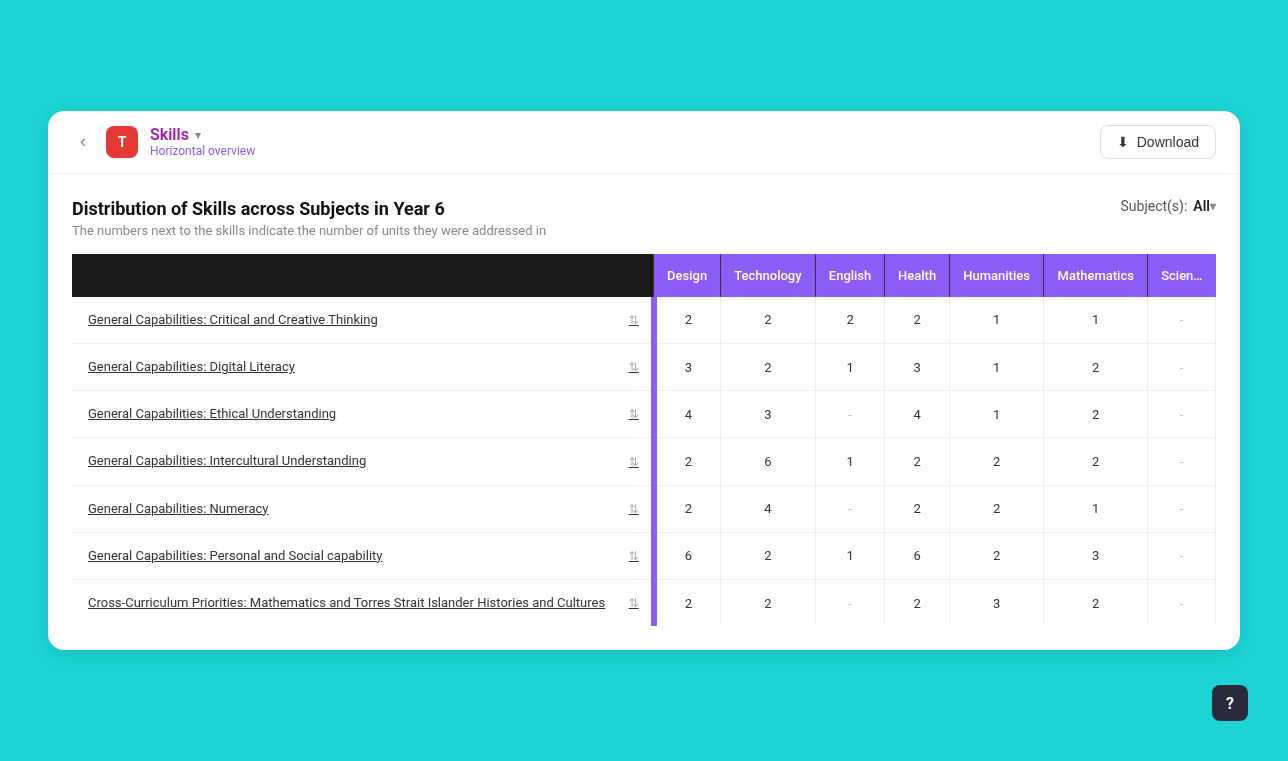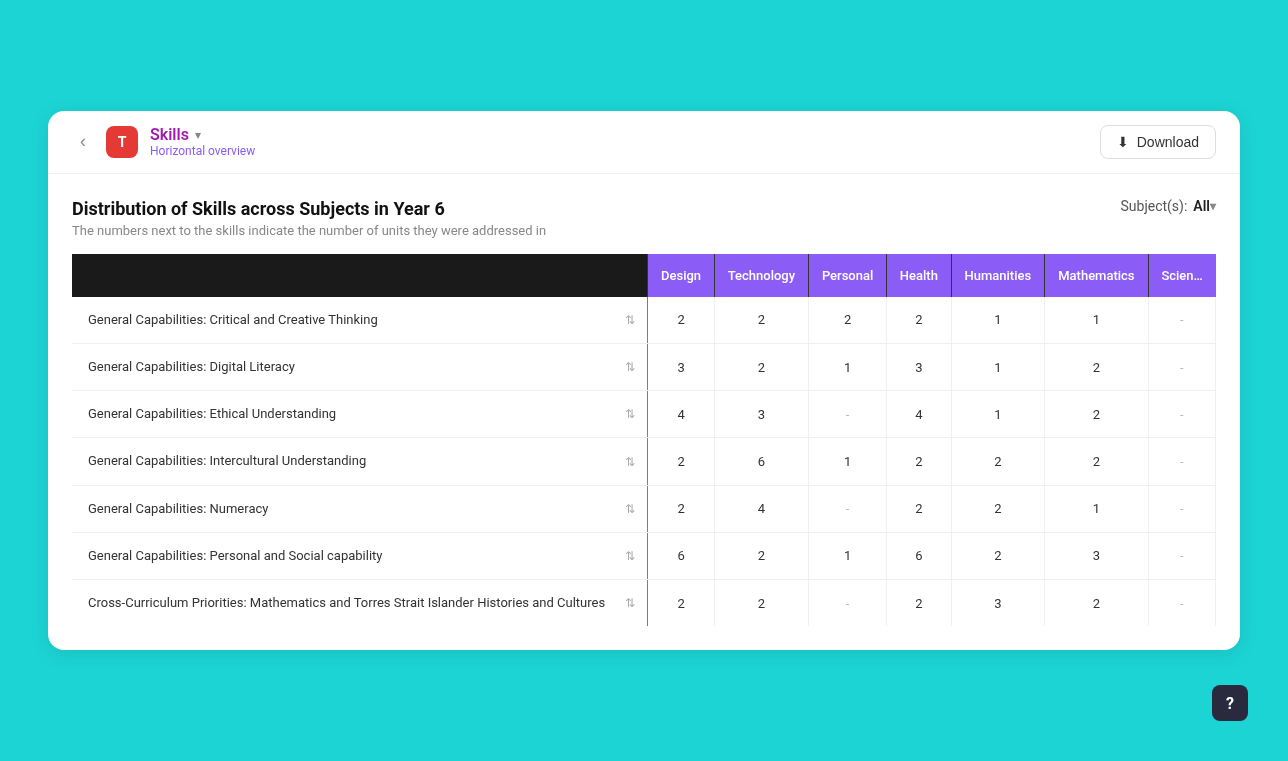--- a/index.html
+++ b/index.html
@@ -161,22 +161,23 @@
       text-align: center;
       border-bottom: 1px solid #f0f0f0;
       border-right: 1px solid #f0f0f0;
     }
     .skills-table td:first-child {
       text-align: left;
       background: #fff;
       display: flex;
       align-items: center;
       gap: 10px;
-      border-right: 1px solid #8b5cf6;
+      border-right: 6px solid #8b5cf6;
       min-width: 300px;
+      text-decoration: underline;
     }
     .skills-table tr:last-child td {
       border-bottom: none;
     }
     .skill-name {
       flex: 1;
       font-size: 13px;
       color: #333;
       line-height: 1.4;
     }
@@ -253,21 +254,21 @@
           </div>
         </div>
       </div>
 
       <table class="skills-table">
         <thead>
           <tr>
             <th></th>
             <th>Design</th>
             <th>Technology</th>
-            <th>Personal</th>
+            <th>English</th>
             <th>Health</th>
             <th>Humanities</th>
             <th>Mathematics</th>
             <th>Scien…</th>
           </tr>
         </thead>
         <tbody id="table-body">
 
         <tr>
               <td style="min-width: 300px; padding-left: 16px;">

